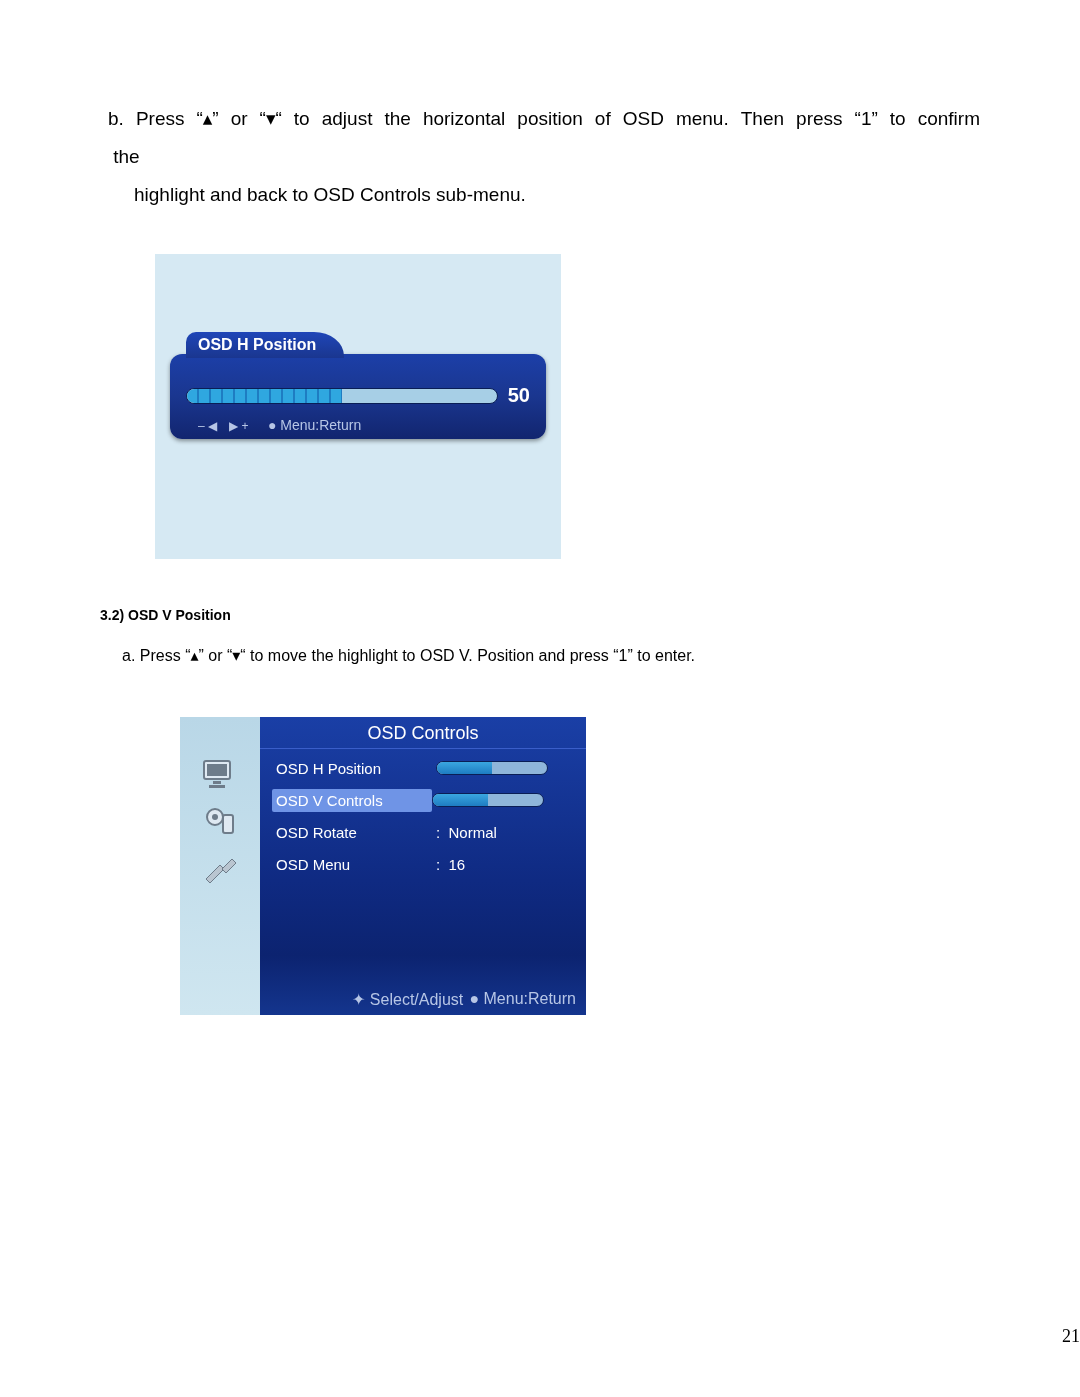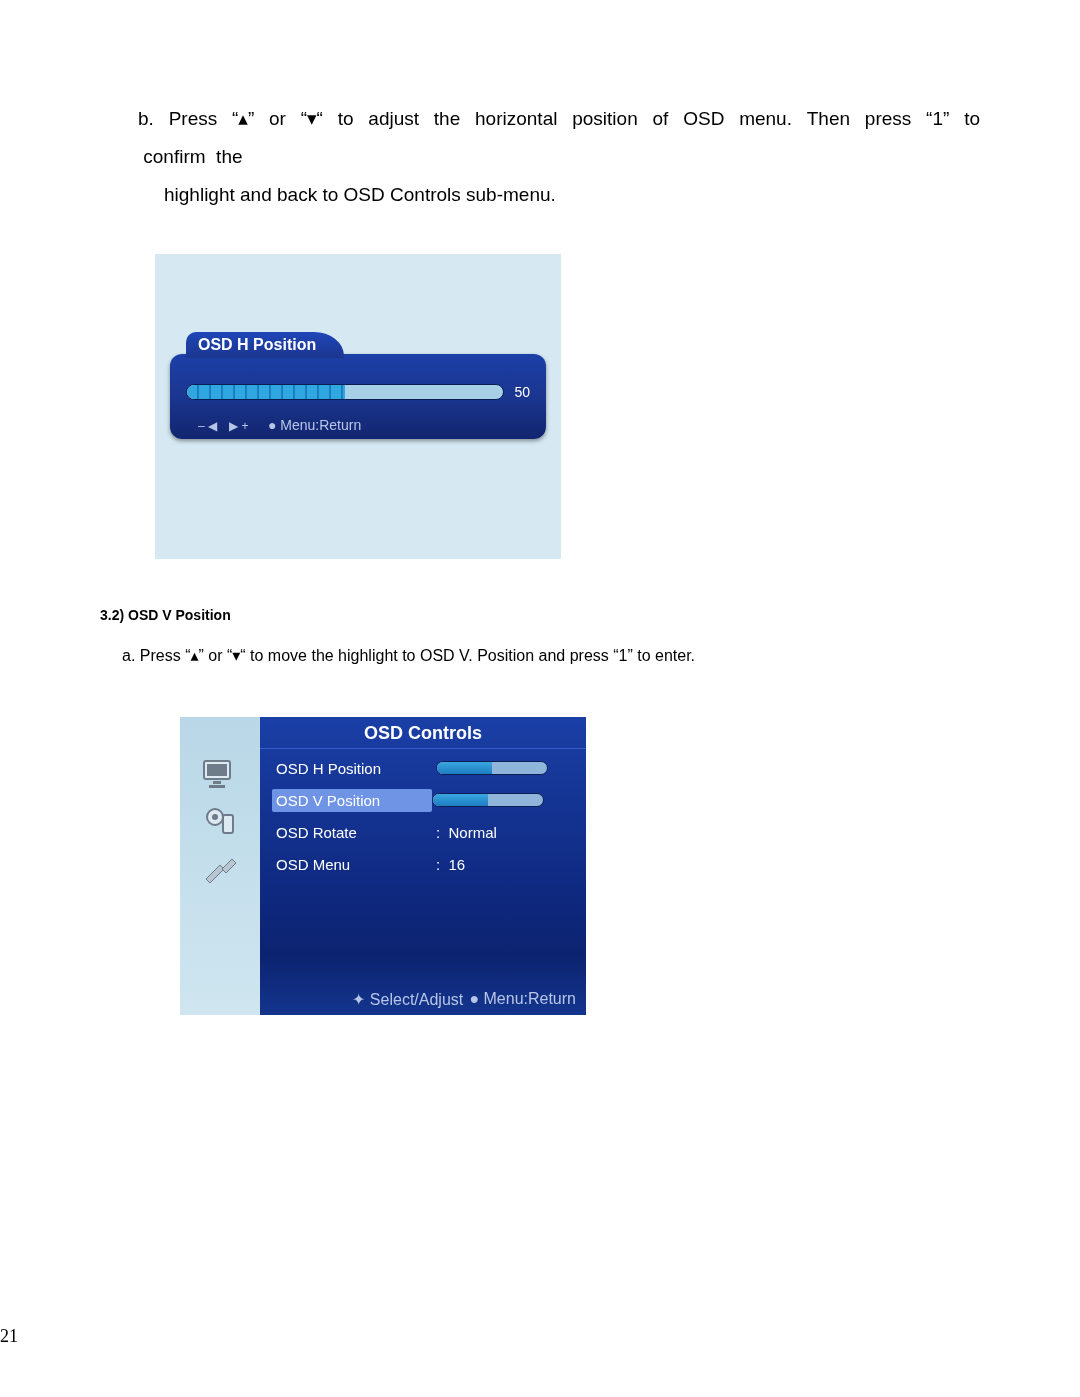--- a/index.html
+++ b/index.html
@@ -12,21 +12,21 @@
   .page {
     width: 1080px;
     height: 1397px;
     position: relative;
     box-sizing: border-box;
     padding: 100px 100px 0 100px;
   }
 
   
   .para-b {
-    margin: 0 0 40px 38px;
+    margin: 0 0 40px 8px;
     font-size: 19px;
     line-height: 2.0;
     text-align: justify;
   }
   .para-b .cont {
     margin-left: 26px;
     display: block;
   }
 
   .heading {
@@ -38,21 +38,21 @@
     margin: 17px 0 45px 22px;
     font-size: 16px;
     line-height: 2.0;
   }
 
   .page-num {
     position: absolute;
     bottom: 50px;
     left: 0;
     right: 0;
-    text-align: left;
+    text-align: right;
     font-size: 18px;
     font-family: "Times New Roman", serif;
   }
 
   
   .fig1 {
     width: 406px;
     height: 305px;
     margin-left: 55px;
     background: #d6e9f3;
@@ -101,22 +101,22 @@
   }
   .slider-fill {
     position: absolute;
     left: 0; top: 0; bottom: 0;
     background: repeating-linear-gradient(90deg,#2fa7e0 0 10px,#1e7cc2 10px 12px);
     width: 50%;
     border-radius: 8px 0 0 8px;
   }
   .slider-value {
     margin-left: 10px;
-    font-size: 14px;
-    font-weight: normal;
+    font-size: 20px;
+    font-weight: bold;
     color: #fff;
   }
   .hints {
     position: absolute;
     bottom: 6px;
     left: 28px;
     font-size: 14px;
     color: #b7c6e6;
     white-space: nowrap;
   }
@@ -152,21 +152,21 @@
   }
   .fig2-right {
     position: absolute;
     left: 80px; right: 0; top: 0; bottom: 0;
     background: linear-gradient(180deg,#1a3fa6,#0f2a82 55%,#0c2370 80%,#14358e);
     color: #fff;
     font-size: 15px;
   }
   .menu-title {
     text-align: center;
-    font-weight: bold;
+    font-weight: normal;
     font-size: 18px;
     padding: 6px 0 4px 0;
     border-bottom: 1px solid #3a5ec9;
   }
   .menu-rows {
     padding: 3px 12px 0 12px;
   }
   .mrow {
     display: flex;
     align-items: center;
@@ -281,21 +281,21 @@
         <div class="mrow">
           <div class="mlabel">OSD H Position</div>
           <div class="mval">
             <div class="mini-track">
                 <div class="mini-fill"></div>
               </div>
           </div>
         </div>
 
         <div class="mrow">
-          <div class="mlabel highlight">OSD V Position</div>
+          <div class="mlabel highlight">OSD V Controls</div>
           <div class="mval">
             <div class="mini-track">
                 <div class="mini-fill"></div>
               </div>
           </div>
         </div>
 
         <div class="mrow">
           <div class="mlabel">OSD Rotate</div>
           <div class="mval">

